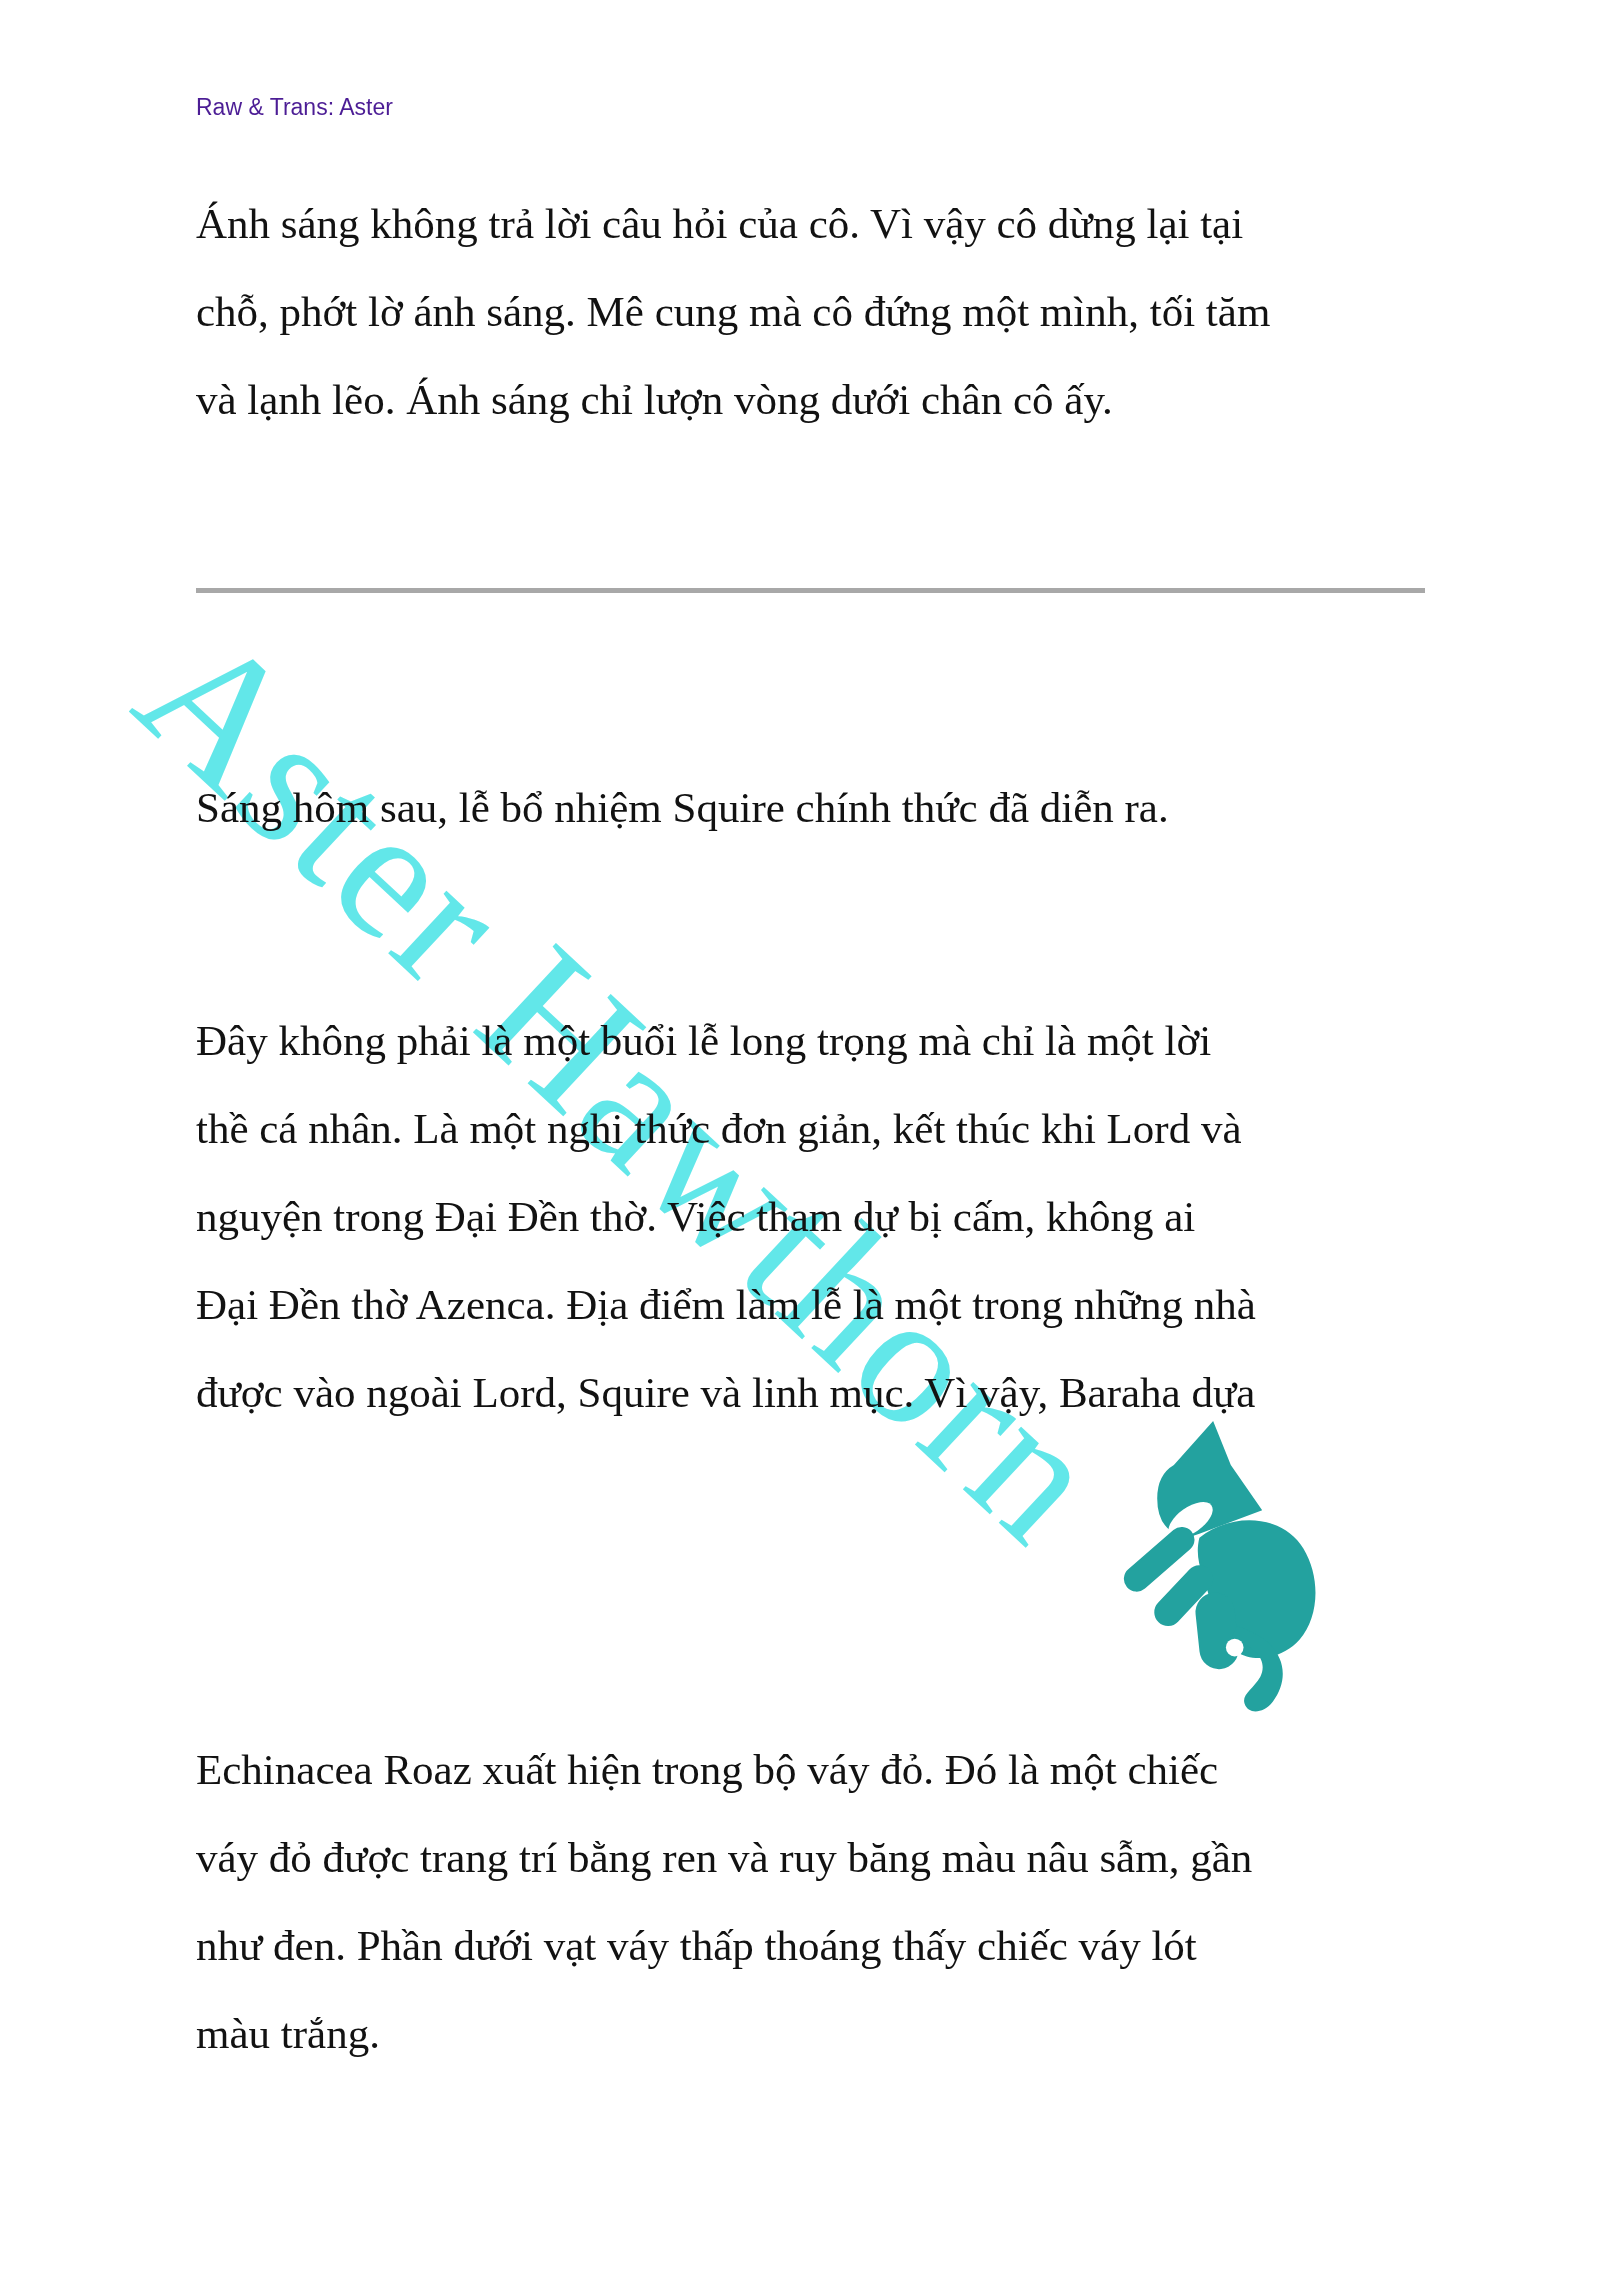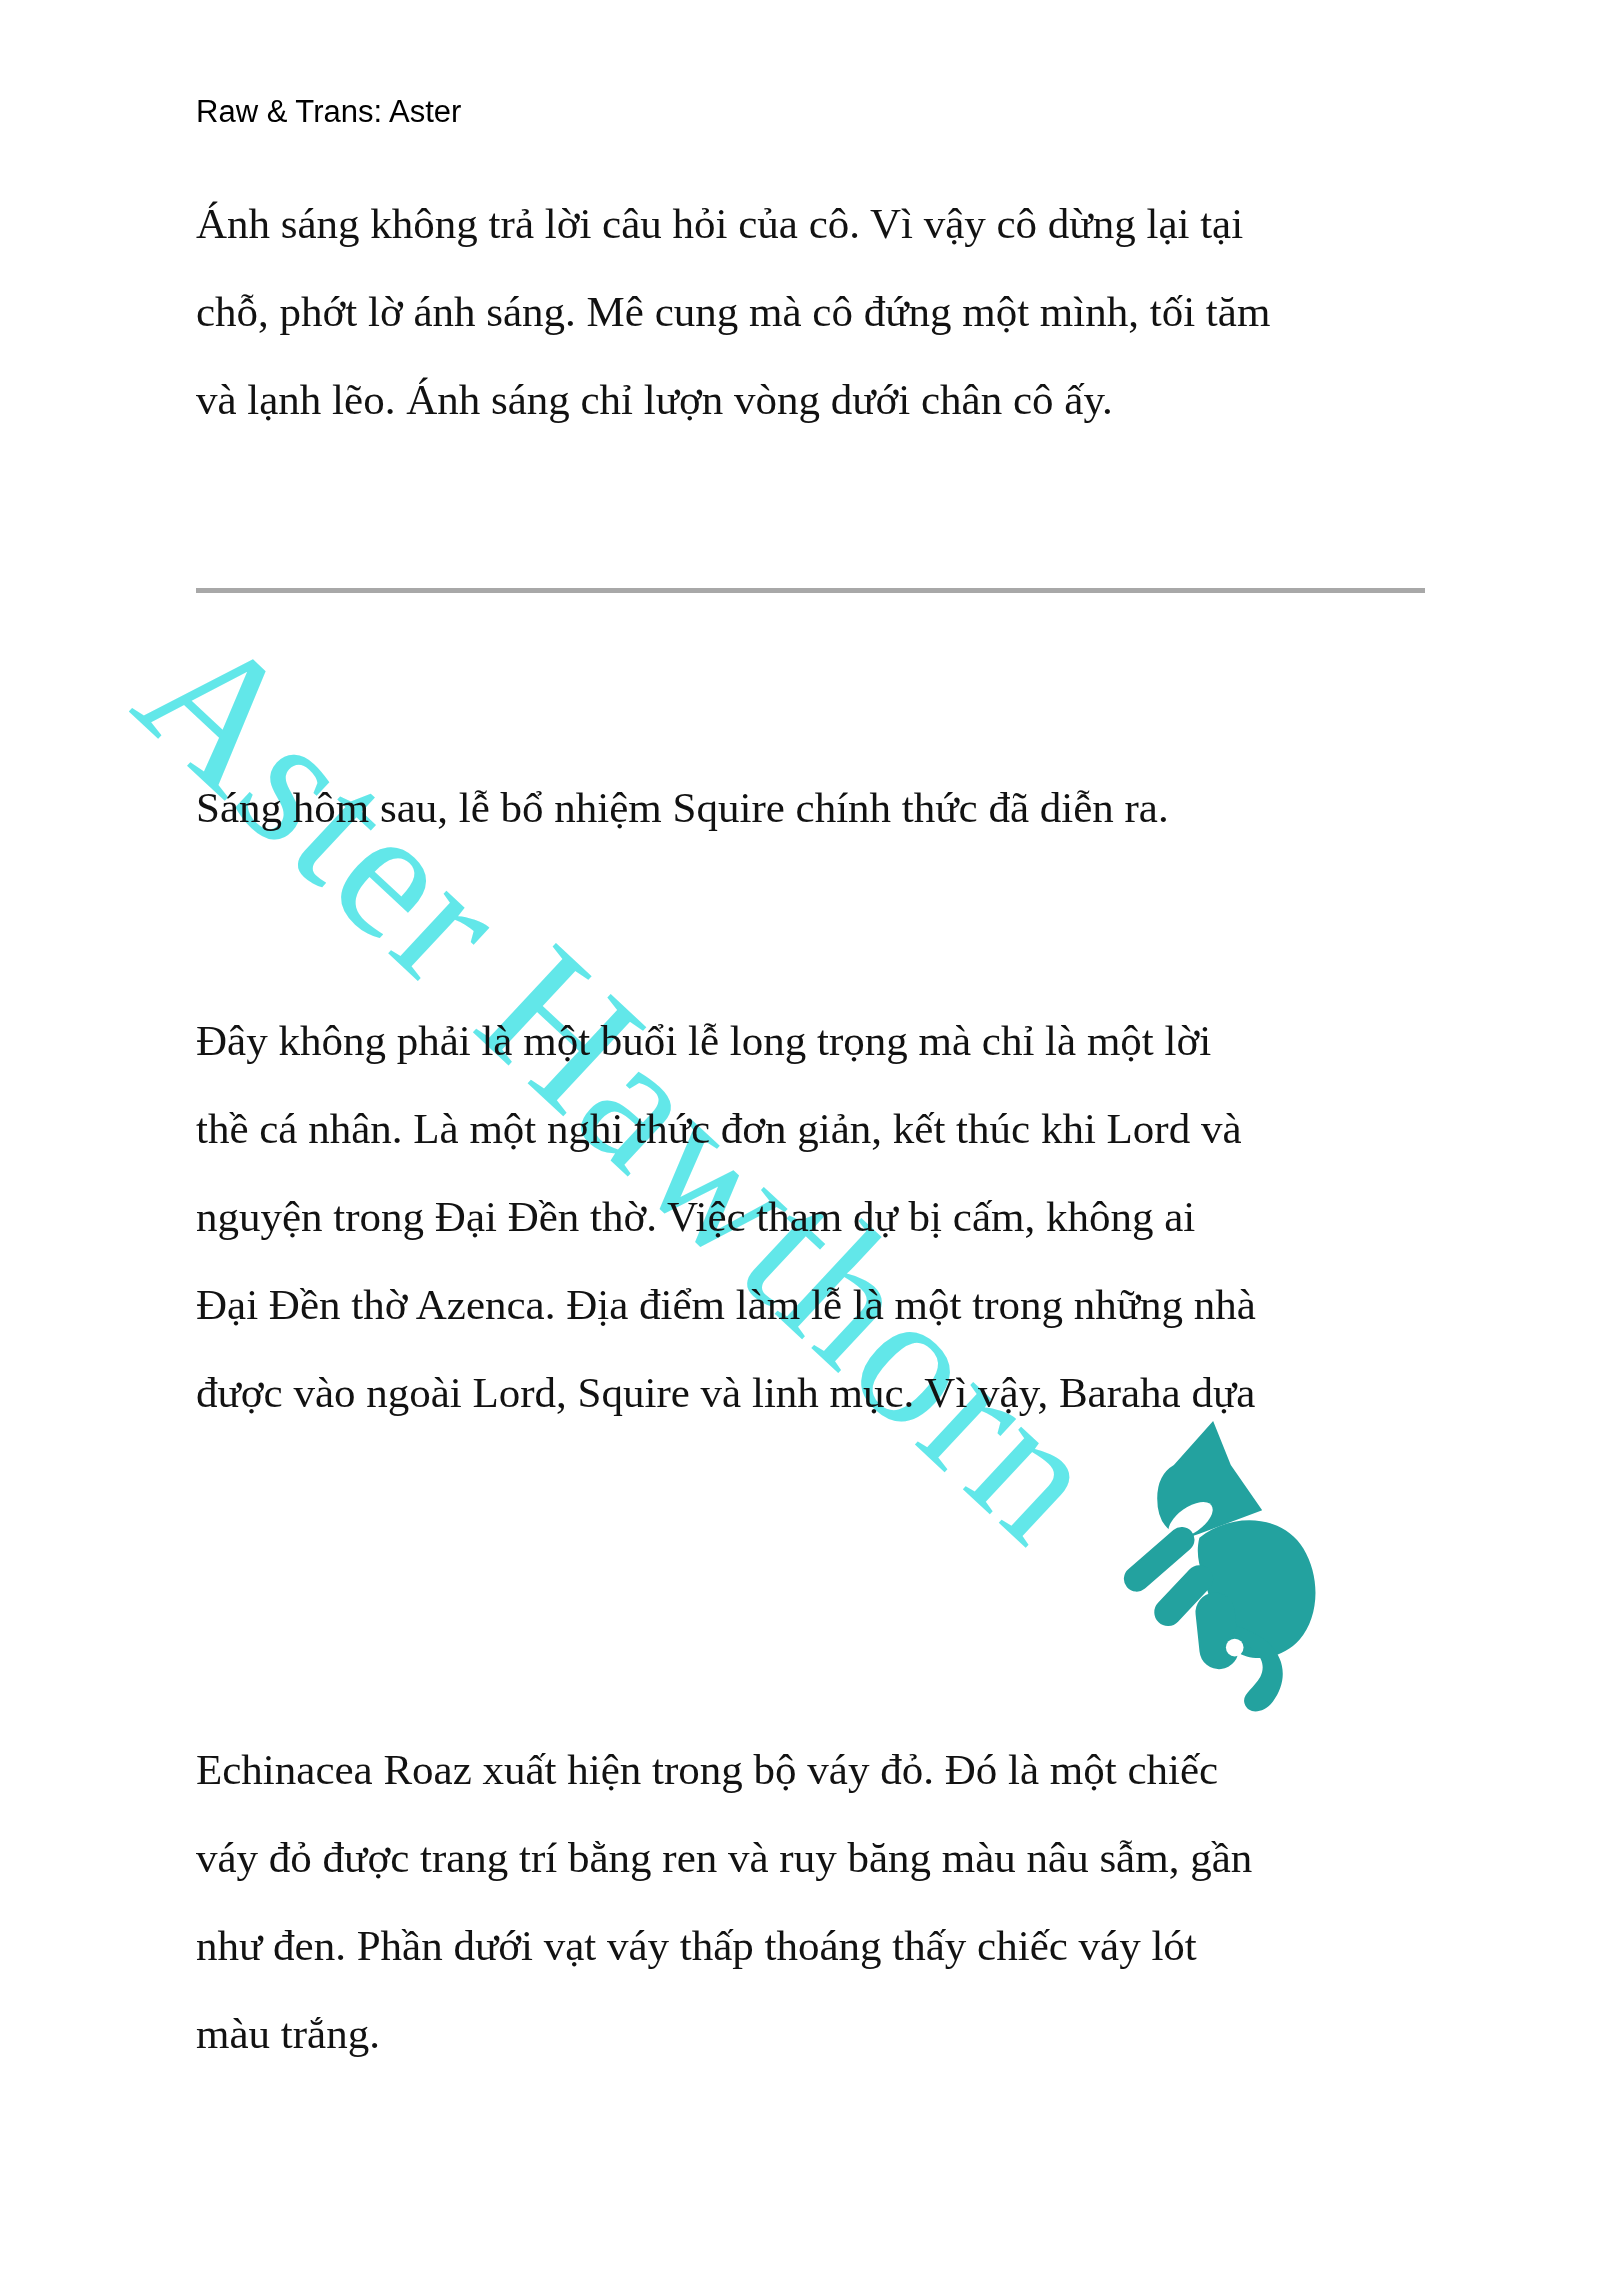--- a/index.html
+++ b/index.html
@@ -11,22 +11,22 @@
     margin: 0 auto;
     background: #ffffff;
     overflow: hidden;
     font-family: "Liberation Serif", serif;
   }
   .header-credit {
     position: absolute;
     left: 196px;
     top: 94px;
     font-family: "Liberation Sans", sans-serif;
-    font-size: 31px;
-    color: #000000;
+    font-size: 23px;
+    color: #4c1d95;
     z-index: 3;
     white-space: nowrap;
   }
   .watermark {
     position: absolute;
     left: 221px;
     top: 610px;
     font-family: "Liberation Serif", serif;
     font-size: 186px;
     letter-spacing: 2.9px;

